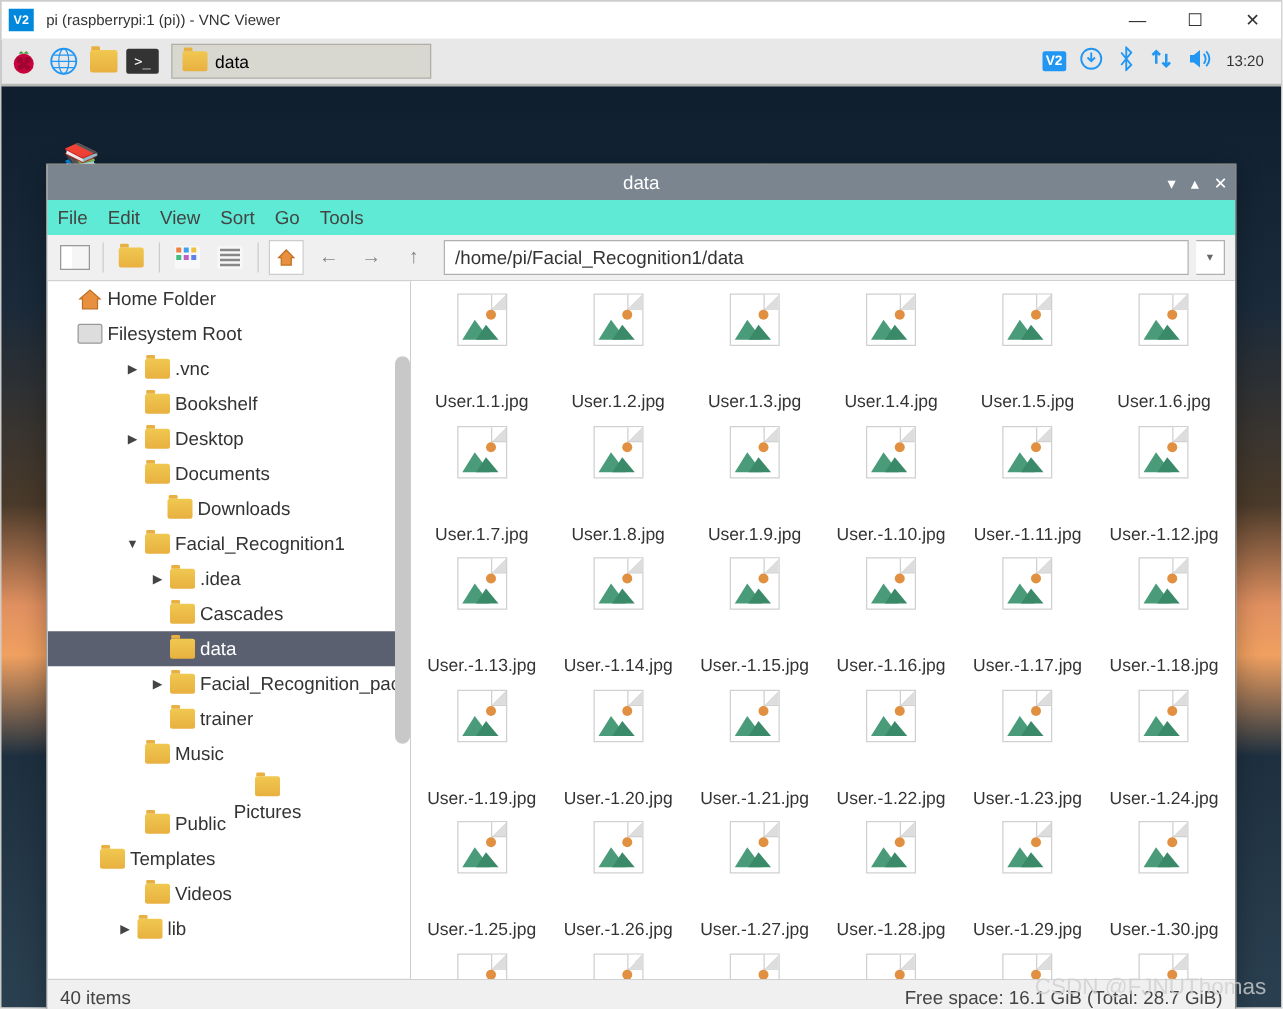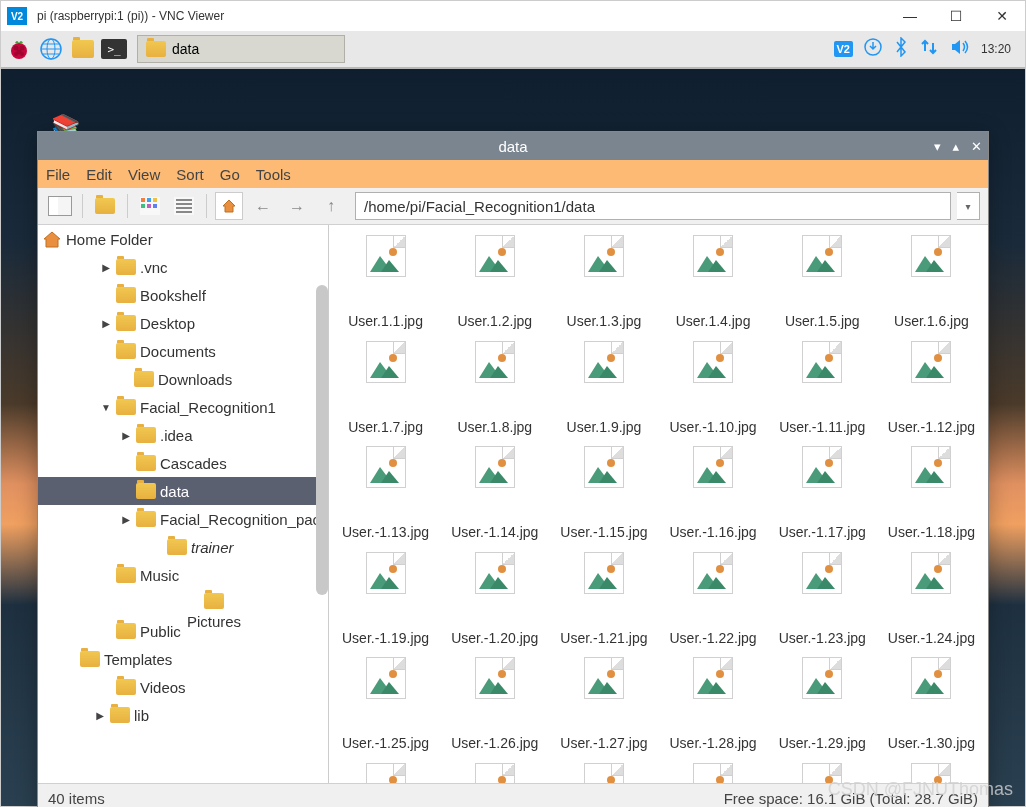--- a/index.html
+++ b/index.html
@@ -150,21 +150,21 @@
   gap: 12px;
   align-items: center;
 }
 .fm-title-ctrl {
   color: #fff;
   font-size: 13px;
   cursor: pointer;
 }
 .fm-menubar {
   height: 28px;
-  background: #fdba74;
+  background: #5eead4;
   display: flex;
   align-items: center;
   padding: 0 8px;
   gap: 16px;
   font-size: 15px;
   color: #444;
 }
 .fm-toolbar {
   height: 36px;
   background: #f0f0f0;
@@ -233,21 +233,21 @@
   background: #c8c8c8;
   border-radius: 6px;
 }
 .sb-item {
   display: flex;
   align-items: center;
   height: 28px;
   padding-left: 4px;
   gap: 4px;
 }
-.sb-item.depth-0 { padding-left: 4px; }
+.sb-item.depth-0 { padding-left: 4px; margin-left: 20px; }
 .sb-item.selected {
   background: #5a6070;
   color: #fff;
 }
 .expander { width: 12px; font-size: 10px; color: #444; text-align: center; }
 .sb-item.selected .expander { color: #fff; }
 .folder-icon {
   width: 20px;
   height: 16px;
   background: linear-gradient(#f0c850, #e8b040);
@@ -535,20 +535,24 @@
             </div>
         </div>
         <div class="fm-body">
           <div class="sidebar">
             <div class="sb-item depth-0">
               <svg width="20" height="18">
                   <path d="M2 9 L10 2 L18 9 L16 9 L16 17 L4 17 L4 9 Z" fill="#e89040" stroke="#c07020"></path>
                 </svg>
               <span>Home Folder</span>
             </div>
+            <div class="sb-item depth-0">
+              <div class="fs-icon"></div>
+              <span>Filesystem Root</span>
+            </div>
             <div id="tree-host">
                 <div class="sb-item" style="padding-left: 62px;">
                   <span class="expander">▶</span>
                   <div class="folder-icon"></div>
                   <span>.vnc</span>
                 </div>
                 <div class="sb-item" style="padding-left: 62px;">
                   <span class="expander"></span>
                   <div class="folder-icon"></div>
                   <span>Bookshelf</span>
@@ -586,21 +590,21 @@
                 <div class="sb-item selected" style="padding-left: 82px;">
                   <span class="expander"></span>
                   <div class="folder-icon"></div>
                   <span>data</span>
                 </div>
                 <div class="sb-item" style="padding-left: 82px;">
                   <span class="expander">▶</span>
                   <div class="folder-icon"></div>
                   <span>Facial_Recognition_pac</span>
                 </div>
-                <div class="sb-item" style="padding-left: 113px; font-style: italic;">
+                <div class="sb-item" style="padding-left: 82px;">
                   <span class="expander"></span>
                   <div class="folder-icon"></div>
                   <span>trainer</span>
                 </div>
                 <div class="sb-item" style="padding-left: 62px;">
                   <span class="expander"></span>
                   <div class="folder-icon"></div>
                   <span>Music</span>
                 </div>
                 <div class="sb-item" style="padding-left: 62px; flex-direction: column;">

